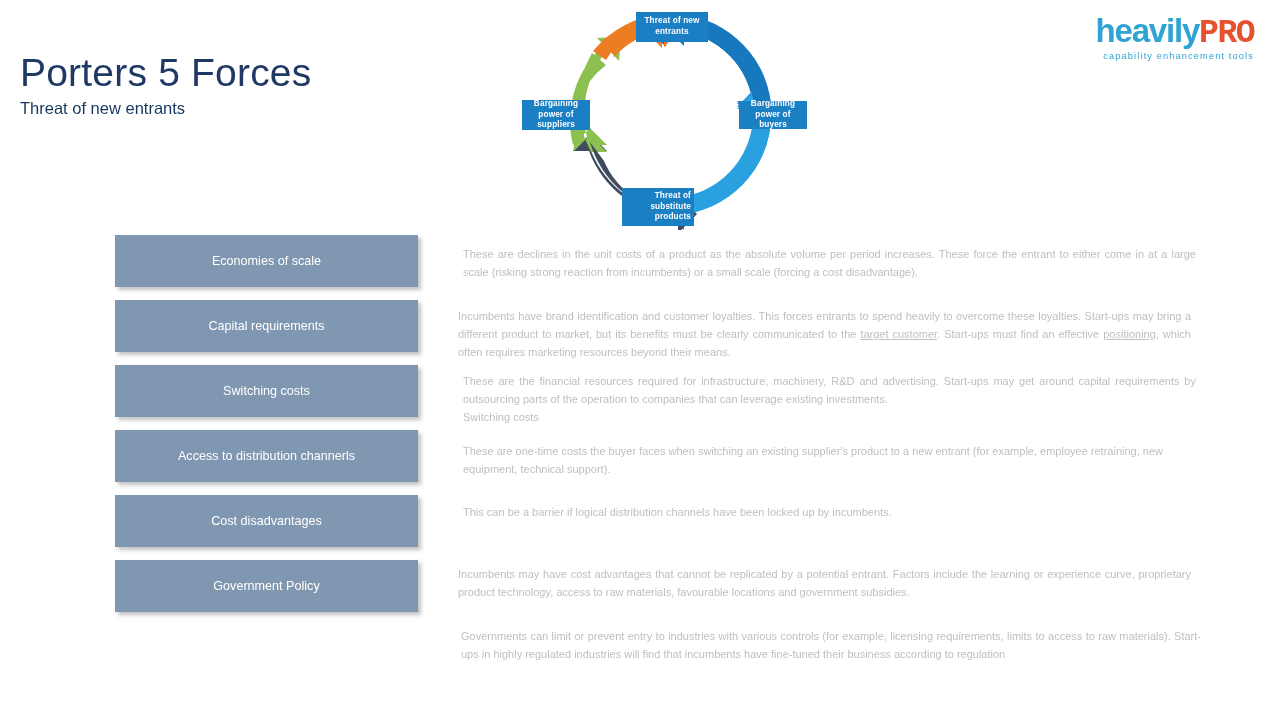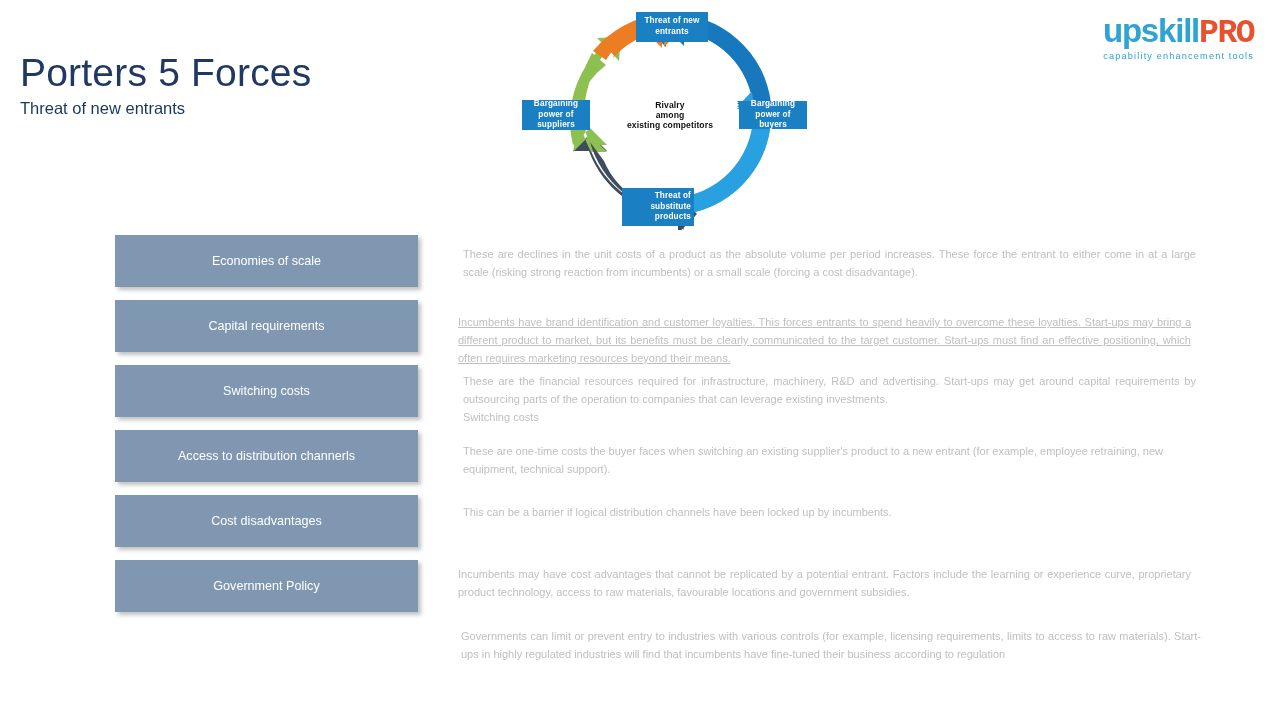--- a/index.html
+++ b/index.html
@@ -88,40 +88,40 @@
   #desc-col { position: absolute; left: 458px; top: 245px; width: 740px; }
   .desc {
     color: #BFBFBF;
     font-size: 11px;
     line-height: 18px;
     text-align: justify;
     margin-bottom: 0;
   }
   .desc u { text-decoration: underline; }
   .d0 { position:absolute; top:0px;   left:5px;  width:733px; }
-  .d1 { position:absolute; top:68px;  left:0px;  width:733px;text-decoration:underline; }
+  .d1 { position:absolute; top:62px;  left:0px;  width:733px; }
   .d2 { position:absolute; top:127px; left:5px;  width:733px; }
   .d3 { position:absolute; top:197px; left:5px;  width:700px; }
   .d4 { position:absolute; top:258px; left:5px;  width:733px; }
   .d5 { position:absolute; top:320px; left:0px;  width:733px; }
   .d6 { position:absolute; top:382px; left:3px;  width:740px; }
 </style>
 </head>
 <body>
 
 <div id="slide">
 
   <div id="title-block">
     <div id="page-title">Porters 5 Forces</div>
     <div id="page-subtitle">Threat of new entrants</div>
   </div>
 
   <div id="logo">
     <div id="logo-word" style="text-align:right;">
-      <span id="logo-upskill">upskill</span><span id="logo-pro">PRO</span>
+      <span id="logo-upskill">heavily</span><span id="logo-pro">PRO</span>
     </div>
     <div id="logo-tag">capability enhancement tools</div>
   </div>
 
   <div id="diagram">
     <svg width="320" height="228" viewBox="0 0 320 228">
       <g transform="translate(165,113)">
 
         <path fill="#1878BE" d="M -2 -85 L 14 -69 L 14 -84 A 85 85 0 0 1 83 -10 L 68 -10 L 84 6 L 100 -10 L 85 -10
              A 101 101 0 0 0 -2 -101 Z
@@ -155,25 +155,20 @@
           <path fill="#8CC152" d="M -78 -62 A 101 101 0 0 0 -79 37 L -63 37 L -80 20 L -97 37 L -96 31 A 84 84 0 0 1 -64 -50 L -78 -62 Z"></path>
           <path fill="#3E4C5E" d="M -80 27 A 101 101 0 0 0 10 100 L 10 116 L 27 99 L 10 82 L 10 97 A 84 84 0 0 1 -66 46 L -80 27 Z"></path>
           <path fill="#29A0E0" d="M 16 99 A 101 101 0 0 0 101 -6 L 84 -6 L 84 -24 L 67 -6 L 83 -6 A 84 84 0 0 1 11 82 L 16 99 Z"></path>
           <path fill="#1878BE" d="M 101 -12 A 101 101 0 0 0 -1 -101 L 9 -85 L -1 -84 A 84 84 0 0 1 84 -12 L 67 -12 L 84 5 L 101 -12 Z"></path>
         </g>
 
         <circle r="57" cx="0" cy="0" fill="#ffffff"></circle>
       </g>
     </svg>
 
-    <div id="center-text">
-      <span>Rivalry</span>
-      <span>among</span>
-      <span>existing competitors</span>
-    </div>
 
     <div class="dlabel" id="lbl-new-entrants">Threat of new entrants</div>
     <div class="dlabel" id="lbl-buyers">Bargaining power of buyers</div>
     <div class="dlabel" id="lbl-substitute">Threat of substitute products</div>
     <div class="dlabel" id="lbl-suppliers">Bargaining power of suppliers</div>
   </div>
 
   <div id="factor-list">
     <div class="factor-box">
       <span>Economies of scale</span>

